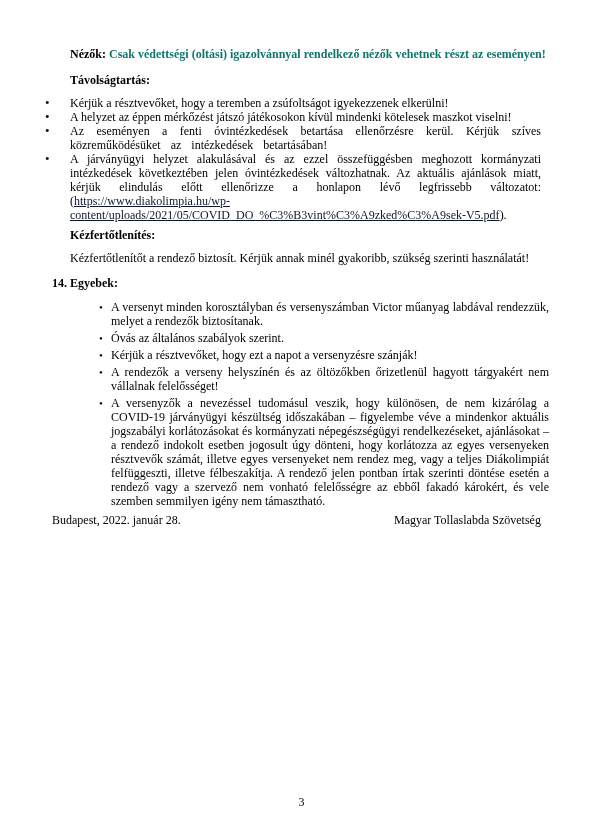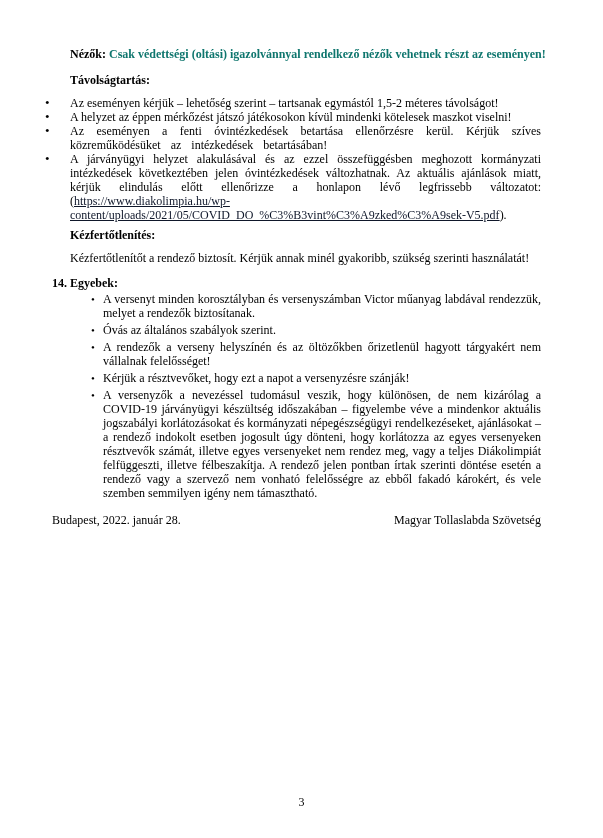--- a/index.html
+++ b/index.html
@@ -7,57 +7,57 @@
       width: 603px; height: 838px; position: relative; overflow: hidden;
       font-family: "Liberation Serif", "DejaVu Serif", serif;
       font-size: 12px; color: #000; line-height: 14px;
     }
     .b { font-weight: bold; }
     .red { color: #0f766e; font-weight: bold; }
     .para { position: absolute; text-align: left; }
     ul.l1 { position: absolute; left: 45px; width: 496px; margin: 0; padding: 0; list-style: none; }
     ul.l1 li { position: relative; padding-left: 25px; text-align: justify; margin: 0; }
     ul.l1 li::before { content: "\2022"; position: absolute; left: 0; top: 0; font-size: 13px; }
-    ul.l2 { position: absolute; left: 89px; width: 452px; margin: 0; padding: 0; list-style: none; }
+    ul.l2 { position: absolute; left: 89px; width: 452px; margin: 8px; padding: 0; list-style: none; }
     ul.l2 li { position: relative; padding-left: 14px; text-align: justify; margin: 0 0 3px 0; }
     ul.l2 li::before { content: "\2022"; position: absolute; left: 2px; top: 0; font-size: 11px; }
     a.link { color: #0f172a; text-decoration: underline; }
     .pagenum { position: absolute; left: 0; width: 603px; text-align: center; top: 795px; }
   </style>
 </head>
 <body>
 
 <div>
 
   <div class="para" style="left:70px; top:47px; width:480px;">
     <span class="b">Nézők:</span>
     <span class="red">Csak védettségi (oltási) igazolvánnyal rendelkező nézők vehetnek részt az eseményen!</span>
   </div>
 
   <div class="para b" style="left:70px; top:73px;">Távolságtartás:</div>
 
   <ul class="l1" style="top:96px;">
-    <li>Az eseményen kérjük – lehetőség szerint – tartsanak egymástól 1,5-2 méteres távolságot!</li>
+    <li>Kérjük a résztvevőket, hogy a teremben a zsúfoltságot igyekezzenek elkerülni!</li>
     <li>A helyzet az éppen mérkőzést játszó játékosokon kívül mindenki kötelesek maszkot viselni!</li>
     <li style="word-spacing:7px;">Az eseményen a fenti óvintézkedések betartása ellenőrzésre kerül. Kérjük szíves közreműködésüket az intézkedések betartásában!</li>
     <li>
       <span>A járványügyi helyzet alakulásával és az ezzel összefüggésben meghozott kormányzati intézkedések következtében jelen óvintézkedések változhatnak. Az aktuális ajánlások miatt, kérjük elindulás előtt ellenőrizze a honlapon lévő legfrissebb változatot:(</span><a class="link" href="#">https://www.diakolimpia.hu/wp-content/uploads/2021/05/COVID_DO_%C3%B3vint%C3%A9zked%C3%A9sek-V5.pdf</a><span>).</span>
     </li>
   </ul>
 
   <div class="para b" style="left:70px; top:228px;">Kézfertőtlenítés:</div>
   <div class="para" style="left:70px; top:251px; width:480px;">Kézfertőtlenítőt a rendező biztosít. Kérjük annak minél gyakoribb, szükség szerinti használatát!</div>
 
   <div class="para b" style="left:52px; top:276px;">14. Egyebek:</div>
 
   <ul class="l2" style="top:292px;">
     <li>A versenyt minden korosztályban és versenyszámban Victor műanyag labdával rendezzük, melyet a rendezők biztosítanak.</li>
     <li>Óvás az általános szabályok szerint.</li>
+    <li>Kérjük a résztvevőket, hogy ezt a napot a versenyzésre szánják!</li>
     <li>A rendezők a verseny helyszínén és az öltözőkben őrizetlenül hagyott tárgyakért nem vállalnak felelősséget!</li>
-    <li>Kérjük a résztvevőket, hogy ezt a napot a versenyzésre szánják!</li>
     <li>A versenyzők a nevezéssel tudomásul veszik, hogy különösen, de nem kizárólag a COVID-19 járványügyi készültség időszakában – figyelembe véve a mindenkor aktuális jogszabályi korlátozásokat és kormányzati népegészségügyi rendelkezéseket, ajánlásokat – a rendező indokolt esetben jogosult úgy dönteni, hogy korlátozza az egyes versenyeken résztvevők számát, illetve egyes versenyeket nem rendez meg, vagy a teljes Diákolimpiát felfüggeszti, illetve félbeszakítja. A rendező jelen pontban írtak szerinti döntése esetén a rendező vagy a szervező nem vonható felelősségre az ebből fakadó károkért, és vele szemben semmilyen igény nem támasztható.</li>
   </ul>
 
   <div class="para" style="left:52px; top:513px;">Budapest, 2022. január 28.</div>
   <div class="para" style="left:394px; top:513px;">Magyar Tollaslabda Szövetség</div>
 
   <div class="pagenum">3</div>
 </div>
 
 </body></html>

